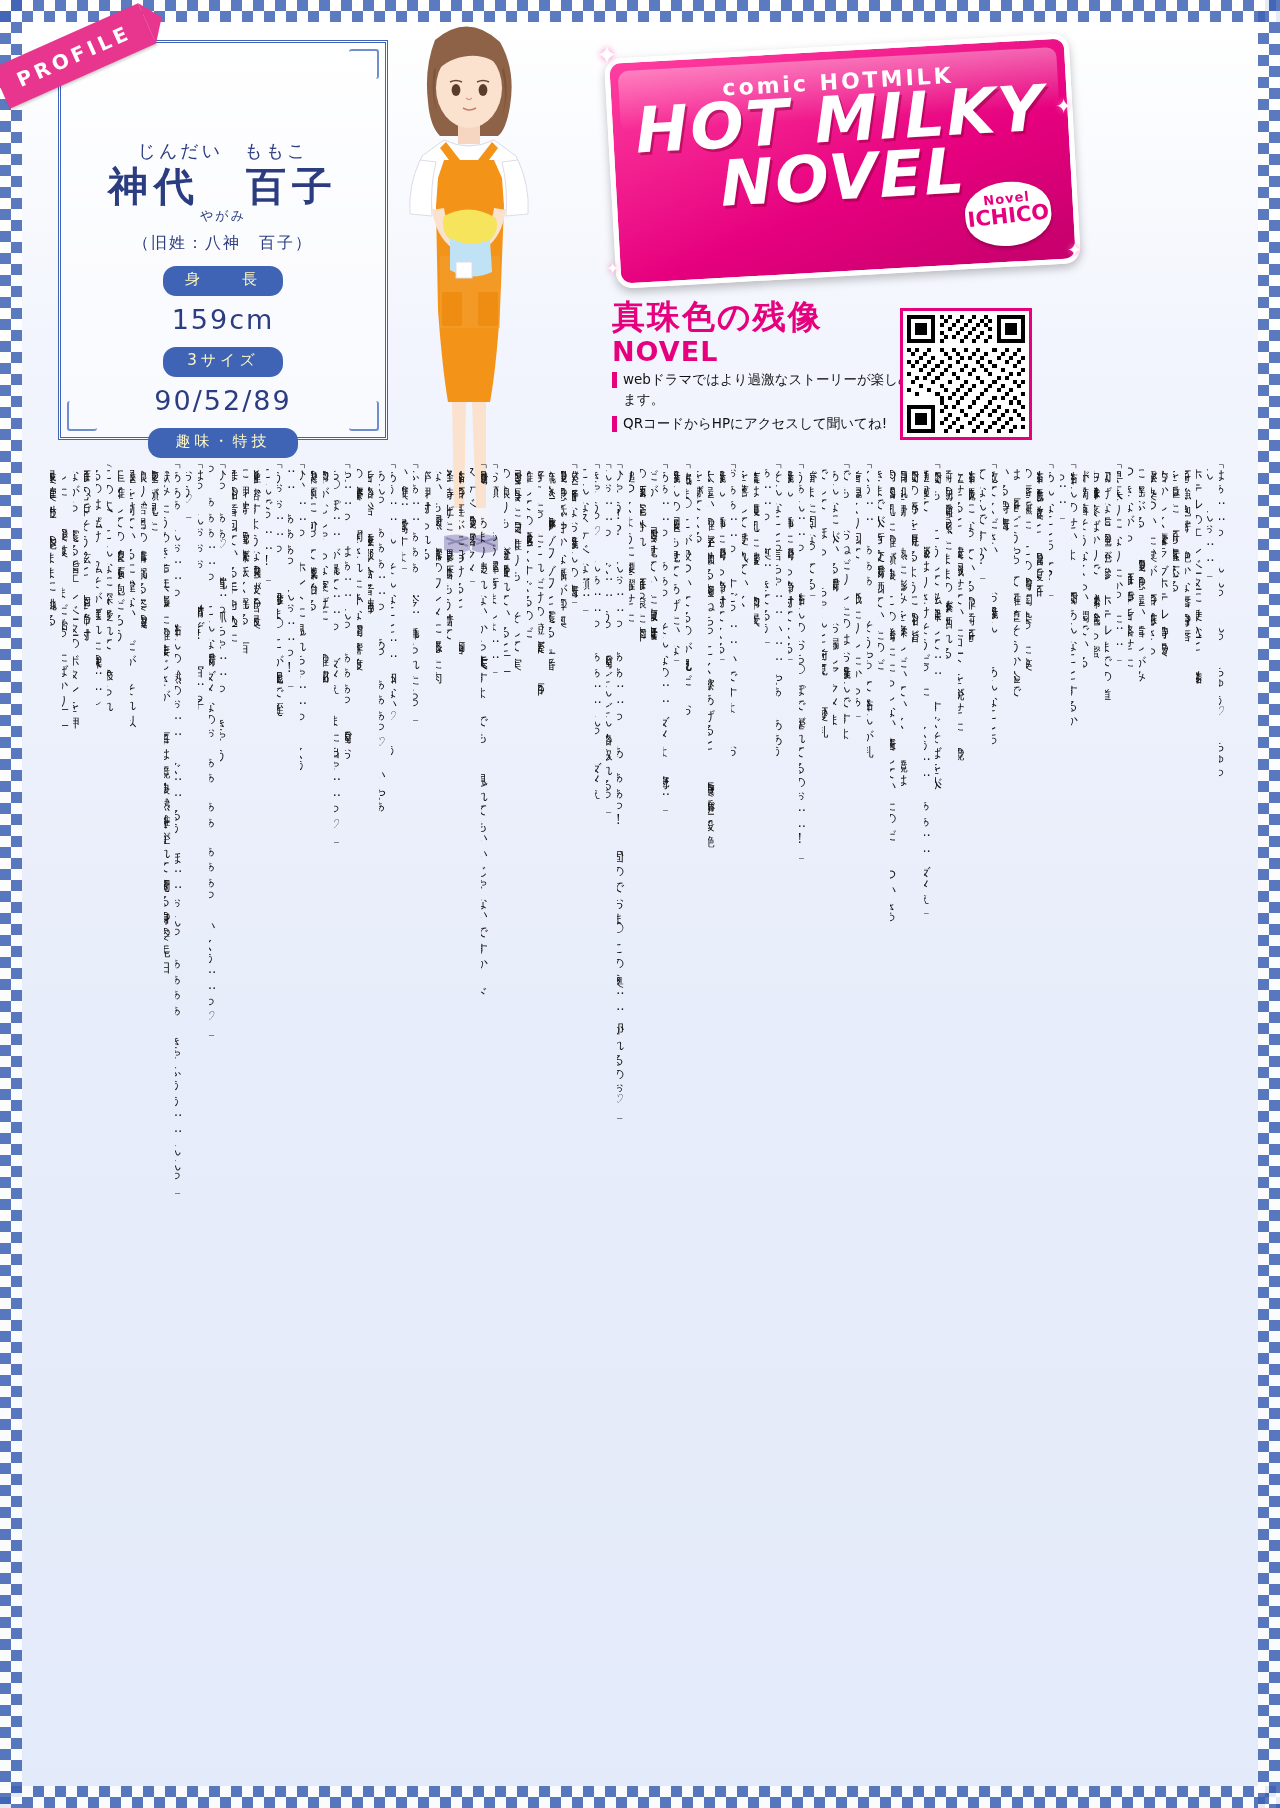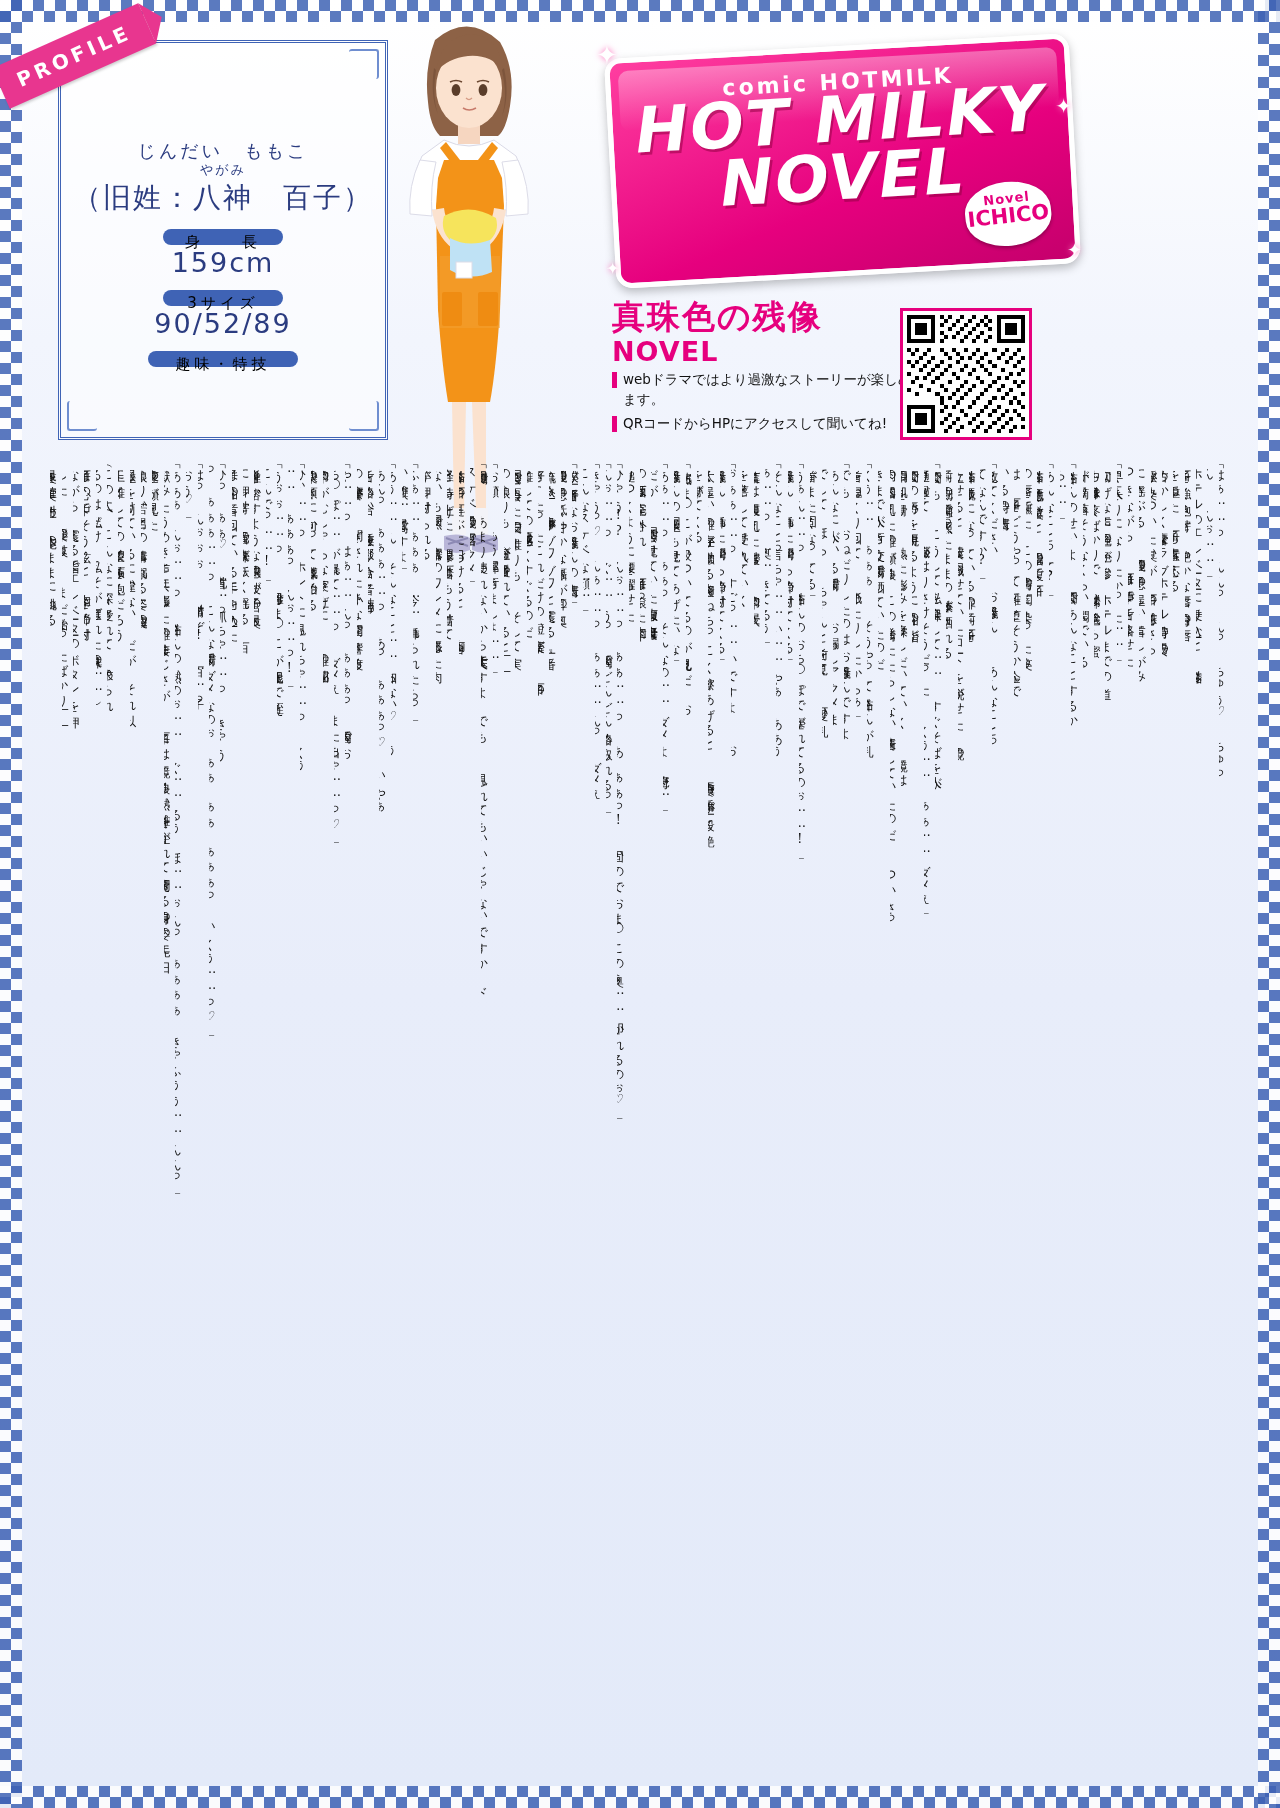--- a/index.html
+++ b/index.html
@@ -57,24 +57,24 @@
     box-shadow:1px 2px 3px rgba(0,0,0,.2);
   }
   .profile-ribbon::after{
     content:"";position:absolute;right:-16px;top:0;border-left:16px solid #e8368f;
     border-top:22px solid transparent;border-bottom:22px solid transparent;
   }
   .p-name-wrap{position:absolute;left:0;right:0;top:96px;text-align:center;color:#2b3c80;}
   .p-ruby{font-size:18px;letter-spacing:3px;color:#2b3c80;}
   .p-name{font-size:40px;font-weight:bold;letter-spacing:6px;line-height:1.15;}
   .p-ruby2{font-size:13px;letter-spacing:2px;margin-top:-2px;}
-  .p-alias{font-size:28px;letter-spacing:2px;margin-top:0;}
+  .p-alias{font-size:16px;letter-spacing:2px;margin-top:8px;}
   .p-label{
-    margin:12px auto 2px;width:120px;height:16px;line-height:26px;
-    background:#3f63b5;color:#000000;border-radius:13px;font-size:15px;letter-spacing:4px;
+    margin:12px auto 8px;width:120px;height:30px;line-height:26px;
+    background:#3f63b5;color:#fef9c3;border-radius:13px;font-size:15px;letter-spacing:4px;
     text-align:center;
   }
   .p-label.wide{width:150px;}
   .p-value{font-size:27px;color:#2b3c80;letter-spacing:2px;}
   .p-value.small{font-size:22px;letter-spacing:1px;}
   
   .char{position:absolute;left:340px;top:10px;width:260px;height:600px;}
   
   .logo-block{position:absolute;left:600px;top:36px;width:480px;height:250px;}
   .logo-plate{
@@ -150,20 +150,21 @@
   <div class="checker right"></div>
 
   <div class="profile-card">
     <div class="corner tl"></div>
     <div class="corner tr"></div>
     <div class="corner bl"></div>
     <div class="corner br"></div>
 
     <div class="p-name-wrap">
       <div class="p-ruby">じんだい　ももこ</div>
+      <div class="p-name">神代　百子</div>
       <div class="p-ruby2">やがみ</div>
       <div class="p-alias">（旧姓：八神　百子）</div>
 
       <div class="p-label">身　　長</div>
       <div class="p-value">159cm</div>
 
       <div class="p-label">3サイズ</div>
       <div class="p-value">90/52/89</div>
 
       <div class="p-label wide">趣味・特技</div>

